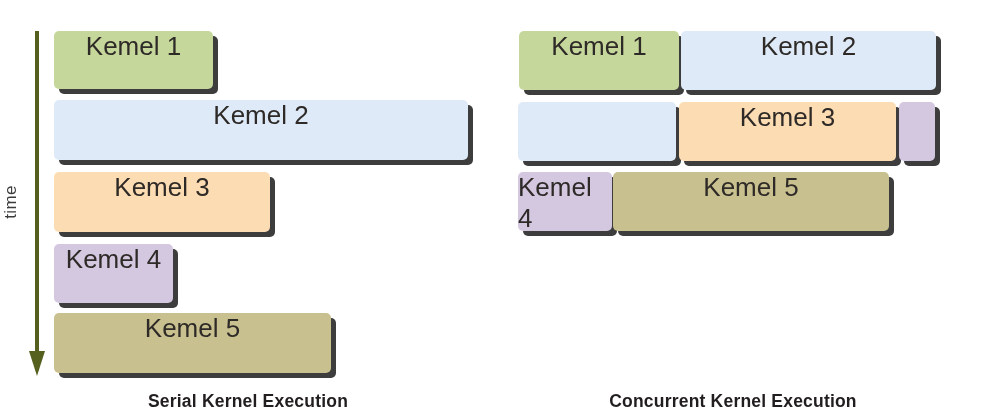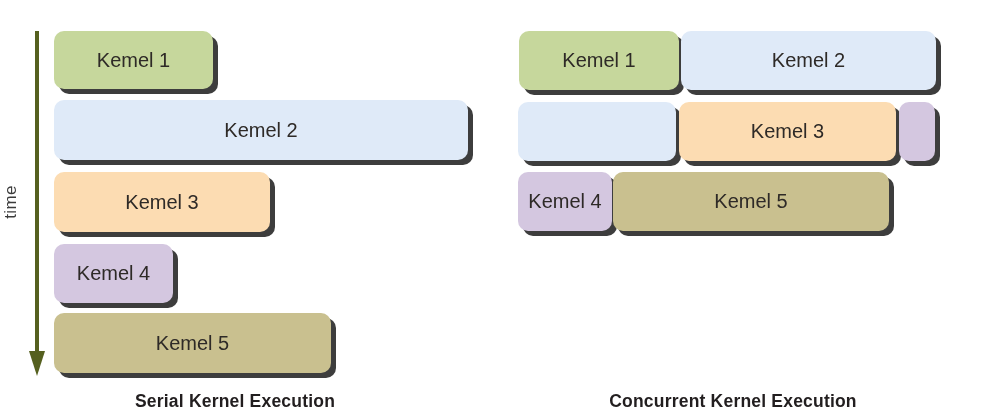--- a/index.html
+++ b/index.html
@@ -32,26 +32,26 @@
     position:absolute;
     left:29px;top:351px;
     width:0;height:0;
     border-left:8px solid transparent;
     border-right:8px solid transparent;
     border-top:25px solid #55601f;
   }
   
   .kbox{
     position:absolute;
-    border-radius:10px;
+    border-radius:5px;
     box-shadow:5px 5px 0 #3d3d3d;
     display:flex;
-    align-items:center;
+    align-items:flex-start;
     justify-content:center;
-    font-size:20px;
+    font-size:26px;
     color:#2e2a27;
   }
   
   #s-k1{left:54px;top:31px;width:159px;height:58px;}
   #s-k2{left:54px;top:100px;width:414px;height:60px;}
   #s-k3{left:54px;top:172px;width:216px;height:60px;}
   #s-k4{left:54px;top:244px;width:119px;height:59px;}
   #s-k5{left:54px;top:313px;width:277px;height:60px;}
   
   #c-r1-k1{left:519px;top:31px;width:160px;height:59px;}
@@ -64,21 +64,21 @@
   
   .caption{
     position:absolute;
     top:391px;
     font-size:17.5px;
     font-weight:bold;
     color:#221e1f;
     text-align:center;
     letter-spacing:0.2px;
   }
-  #serial-caption{left:39px;width:392px;}
+  #serial-caption{left:52px;width:392px;}
   #concurrent-caption{left:511px;width:444px;}
 </style>
 </head>
 <body>
 
 <div class="canvas">
 
   <div class="time-label">time</div>
   <div class="time-line"></div>
   <div class="time-head"></div>

